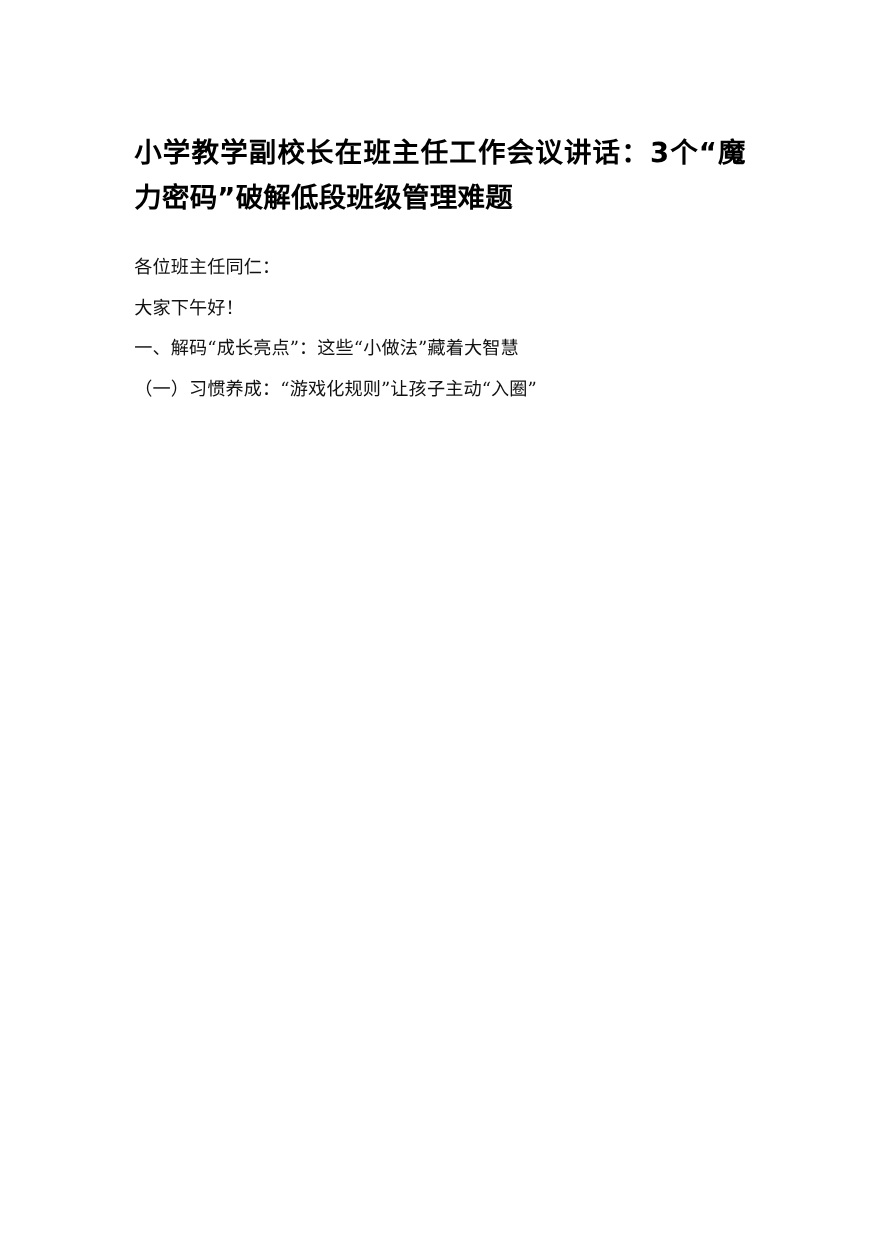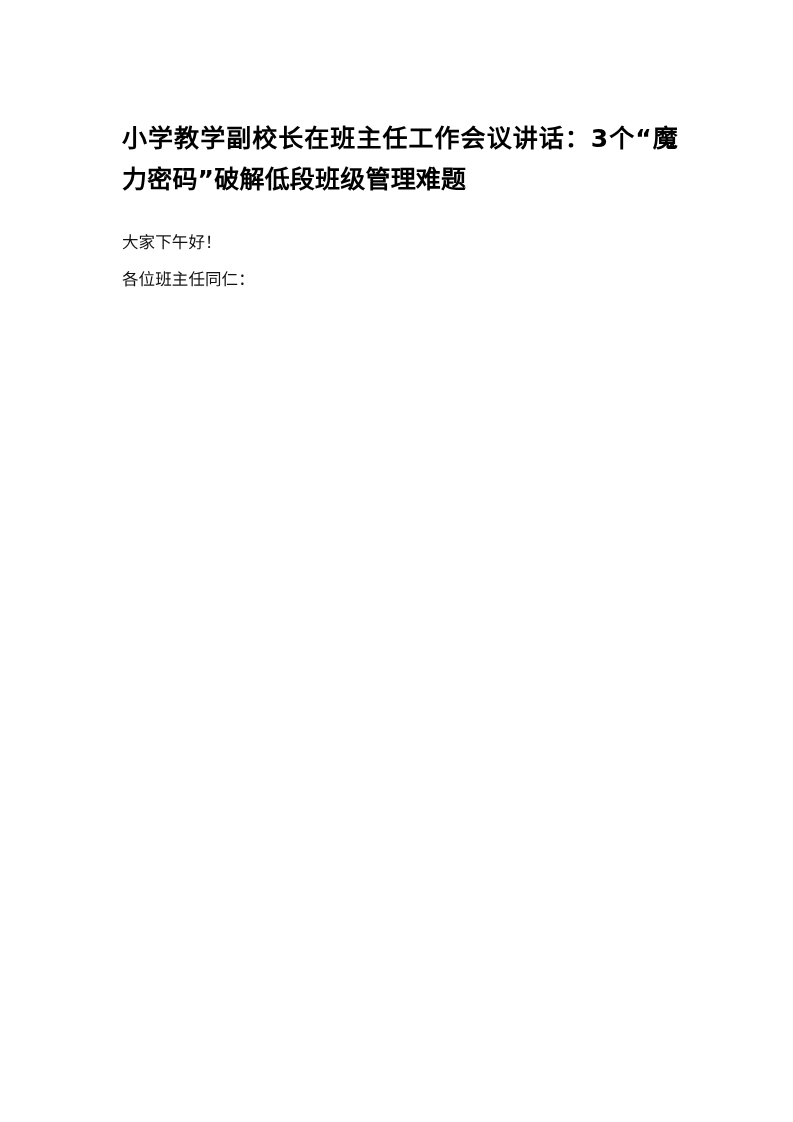--- a/index.html
+++ b/index.html
@@ -66,23 +66,25 @@
   }
 </style>
 </head>
 <body>
 
 <div class="page">
   <div class="content">
 
     <h1 class="doc-title">小学教学副校长在班主任工作会议讲话：3个“魔力密码”破解低段班级管理难题</h1>
 
+    <p class="para">各位班主任同仁：</p>
+
     <p class="para">大家下午好！</p>
 
-    <p class="para">各位班主任同仁：</p>
+
+    <p class="para">一、解码“成长亮点”：这些“小做法”藏着大智慧</p>
 
 
-
-
+    <p class="para">（一）习惯养成：“游戏化规则”让孩子主动“入圈”</p>
 
 
   </div>
 </div>
 
 </body></html>

